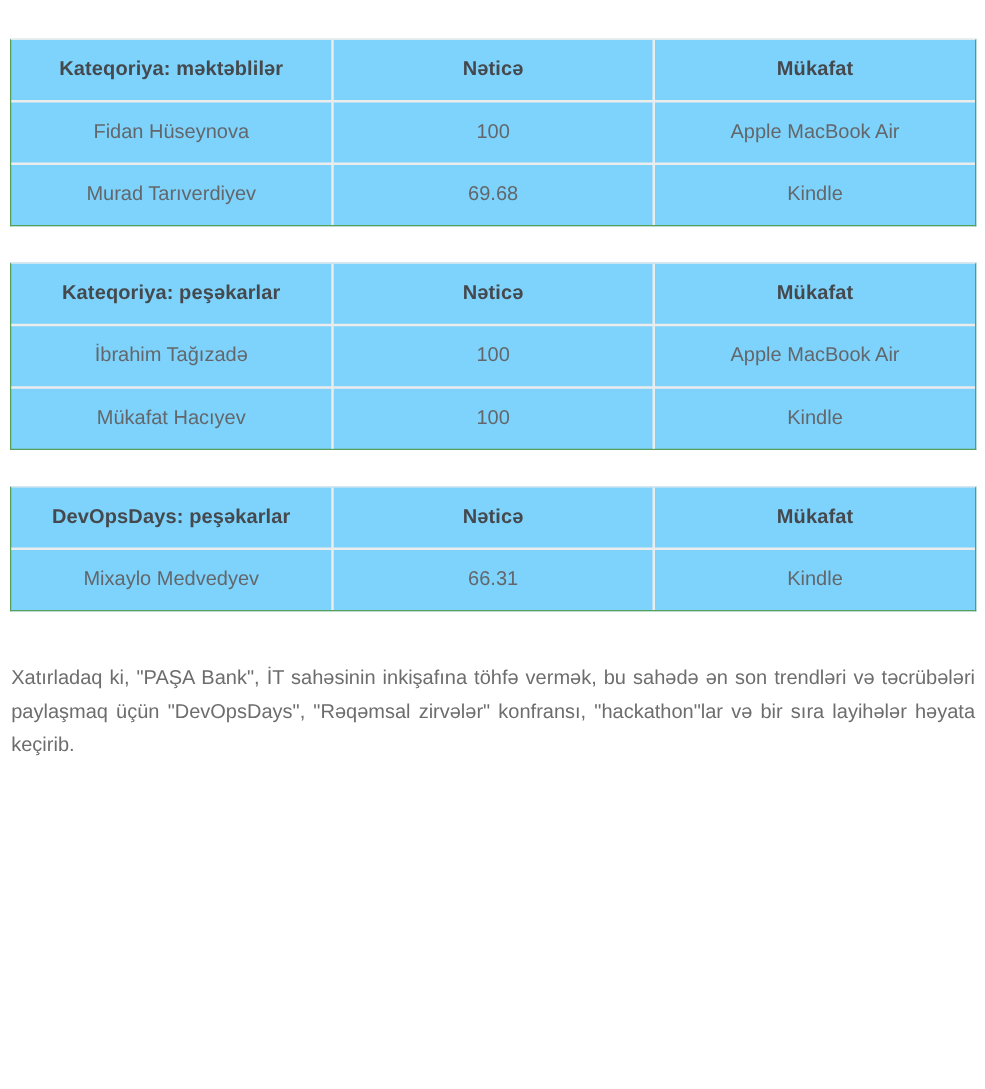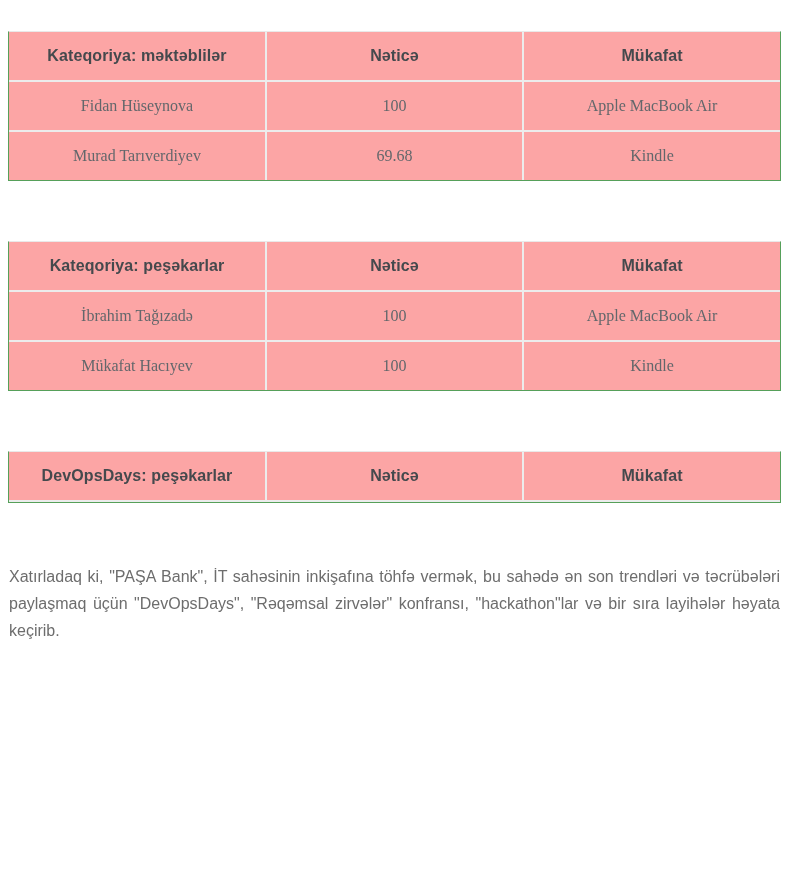--- a/index.html
+++ b/index.html
@@ -11,22 +11,22 @@
   }
   .page {
     width: 788px;
     box-sizing: border-box;
     padding: 31px 7px 10px 8px;
     background: #ffffff;
   }
   .table-block {
     border: 1px solid #56a05a;
     border-top: 1px solid #e9e9e9;
-    margin-bottom: 60px;
-    background: #fca5a5;
+    margin-bottom: 29px;
+    background: #7dd3fc;
   }
   table {
     width: 100%;
     border-collapse: collapse;
     table-layout: fixed;
   }
   th, td {
     border: 2px solid #ececec;
     text-align: center;
     vertical-align: middle;
@@ -34,21 +34,20 @@
     font-size: 16px;
     overflow: hidden;
   }
   th {
     font-weight: bold;
     color: #45494d;
     letter-spacing: 0.1px;
   }
   td {
     color: #63676b;
-    font-family: Liberation Serif, serif;
   }
   
   tr > :first-child { border-left: none; }
   tr > :last-child  { border-right: none; }
   thead tr:first-child > * { border-top: none; }
   tbody tr:last-child  > * { border-bottom: none; }
 
   .footer-paragraph {
     margin: 40px 0 0 0;
     padding: 0 1px;
@@ -114,19 +113,24 @@
   <section class="table-block">
     <table>
       <thead>
         <tr>
           <th>DevOpsDays: peşəkarlar</th>
           <th>Nəticə</th>
           <th>Mükafat</th>
         </tr>
       </thead>
       <tbody>
+        <tr>
+          <td>Mixaylo Medvedyev</td>
+          <td>66.31</td>
+          <td>Kindle</td>
+        </tr>
       </tbody>
     </table>
   </section>
 
   <p class="footer-paragraph">Xatırladaq ki, "PAŞA Bank", İT sahəsinin inkişafına töhfə vermək, bu sahədə ən son trendləri və təcrübələri paylaşmaq üçün "DevOpsDays", "Rəqəmsal zirvələr" konfransı, "hackathon"lar və bir sıra layihələr həyata keçirib.</p>
 
 </div>
 
 </body></html>

